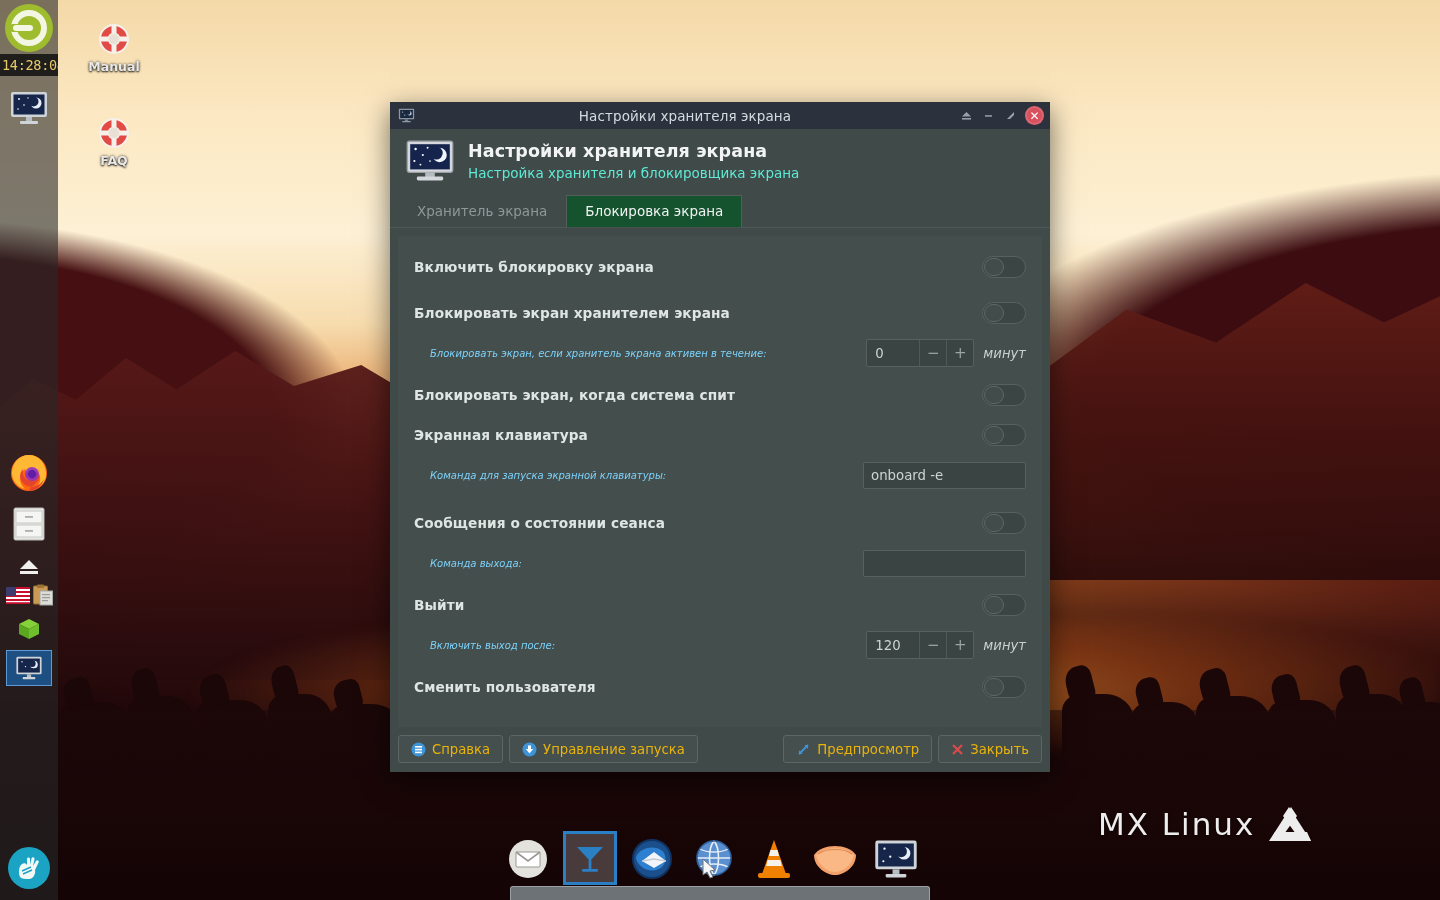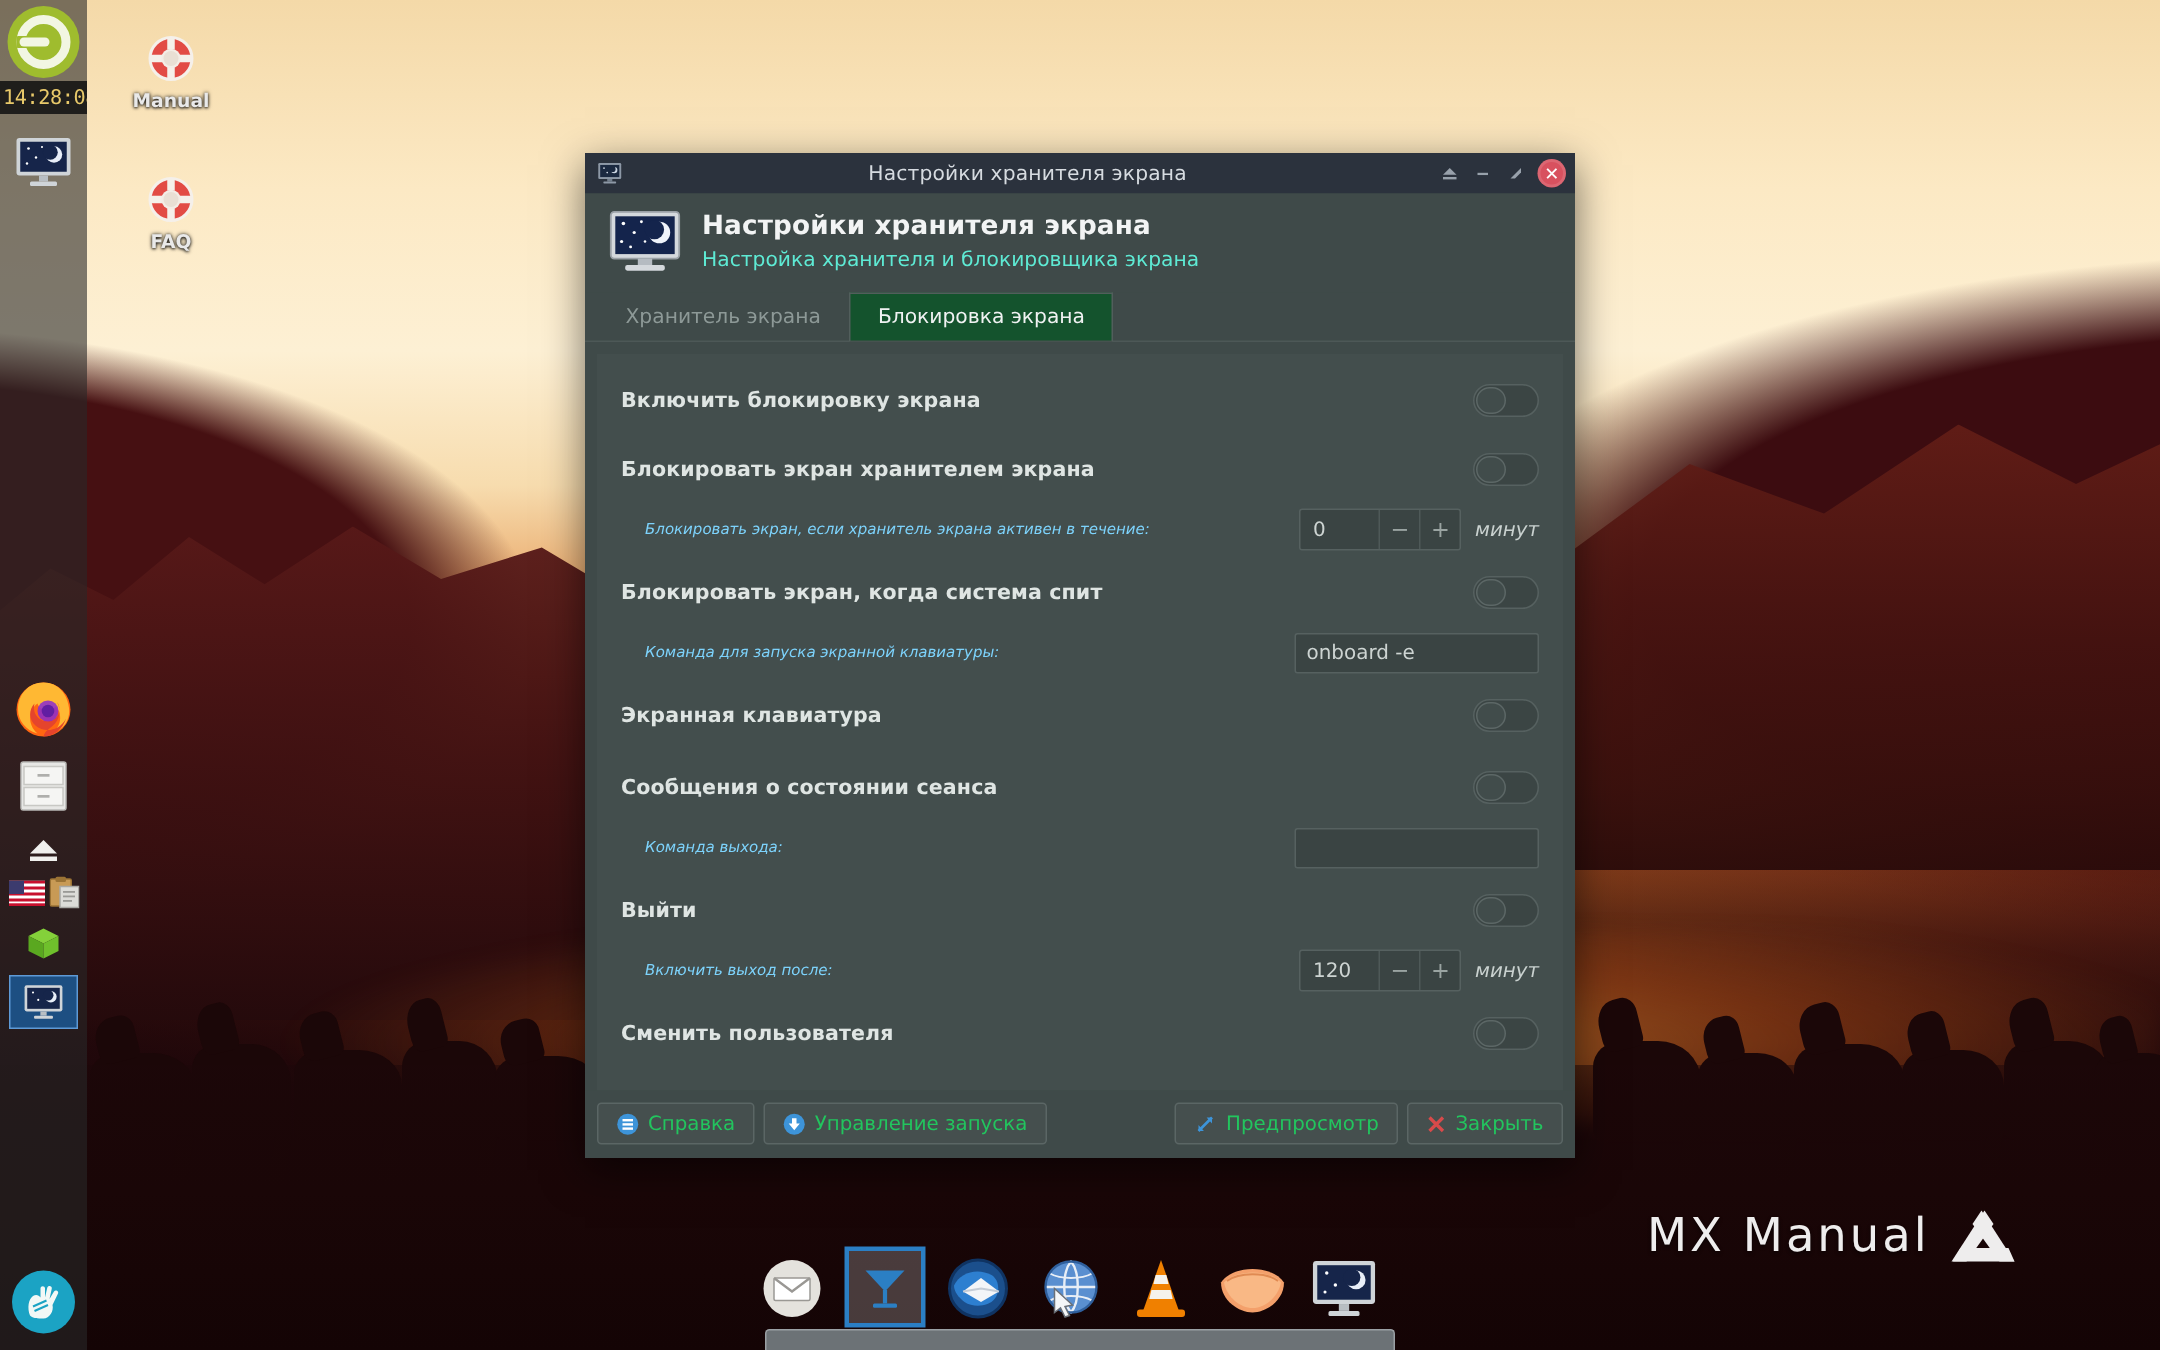--- a/index.html
+++ b/index.html
@@ -275,21 +275,21 @@
 
   #btnbar {
     display: flex; align-items: center; gap: 6px;
     padding: 8px 8px 9px 8px; flex: none;
     background: #3f4a49;
   }
   .wbtn {
     height: 28px; background: #454f4e;
     border: 1px solid #5b6665; border-radius: 3px;
     display: flex; align-items: center; gap: 6px;
-    padding: 0 12px; color: #22c55e; font-size: 13.2px;
+    padding: 0 12px; color: #eab308; font-size: 13.2px;
   }
   .bgap { flex: 1; }
 </style>
 </head>
 <body>
 
 <div id="desktop">
 
   <div id="mtn-left"></div>
   <div id="mtn-right"></div>
@@ -303,21 +303,21 @@
   <div class="horse" style="left:1062px; width:72px; height:66px; border-radius:26% 40% 8% 10%;"></div>
   <div class="horse" style="left:1132px; width:66px; height:58px; border-radius:26% 40% 8% 10%;"></div>
   <div class="horse" style="left:1196px; width:74px; height:64px; border-radius:26% 40% 8% 10%;"></div>
   <div class="horse" style="left:1268px; width:68px; height:60px; border-radius:26% 40% 8% 10%;"></div>
   <div class="horse" style="left:1336px; width:72px; height:66px; border-radius:26% 40% 8% 10%;"></div>
   <div class="horse" style="left:1396px; width:60px; height:58px; border-radius:26% 40% 8% 10%;"></div>
 
   <div id="ground"></div>
 
   <div id="mx-watermark">
-    <span>MX Manual</span>
+    <span>MX Linux</span>
     <svg id="mx-x" width="46" height="38" viewBox="0 0 46 38">
       <polygon points="2,36 24,2 30,11 12,36" fill="#ffffff"></polygon>
       <polygon points="44,36 22,2 16,11 34,36" fill="#ffffff"></polygon>
       <polygon points="8,27 40,27 44,36 3,36" fill="#ffffff"></polygon>
     </svg>
   </div>
 
   <div class="desk-icon" id="icon-manual">
     <svg width="34" height="34" viewBox="0 0 34 34">
       <circle cx="17" cy="17" r="14" fill="#e24b45"></circle>
@@ -606,32 +606,32 @@
       </div>
 
       <div class="row" style="margin-top:6px">
         <span class="lbl-main">Блокировать экран, когда система спит</span>
         <span class="spacer"></span>
         <div class="toggle">
             <div class="knob"></div>
           </div>
       </div>
 
-      <div class="row sub">
-        <span class="lbl-sub">Команда для запуска экранной клавиатуры:</span>
-        <span class="spacer"></span>
-        <div class="entry" id="entry-keyboard">onboard -e</div>
-      </div>
-
       <div class="row" style="margin-top:6px">
         <span class="lbl-main">Экранная клавиатура</span>
         <span class="spacer"></span>
         <div class="toggle">
             <div class="knob"></div>
           </div>
+      </div>
+
+      <div class="row sub">
+        <span class="lbl-sub">Команда для запуска экранной клавиатуры:</span>
+        <span class="spacer"></span>
+        <div class="entry" id="entry-keyboard">onboard -e</div>
       </div>
 
       <div class="row" style="margin-top:14px">
         <span class="lbl-main">Сообщения о состоянии сеанса</span>
         <span class="spacer"></span>
         <div class="toggle">
             <div class="knob"></div>
           </div>
       </div>
 

